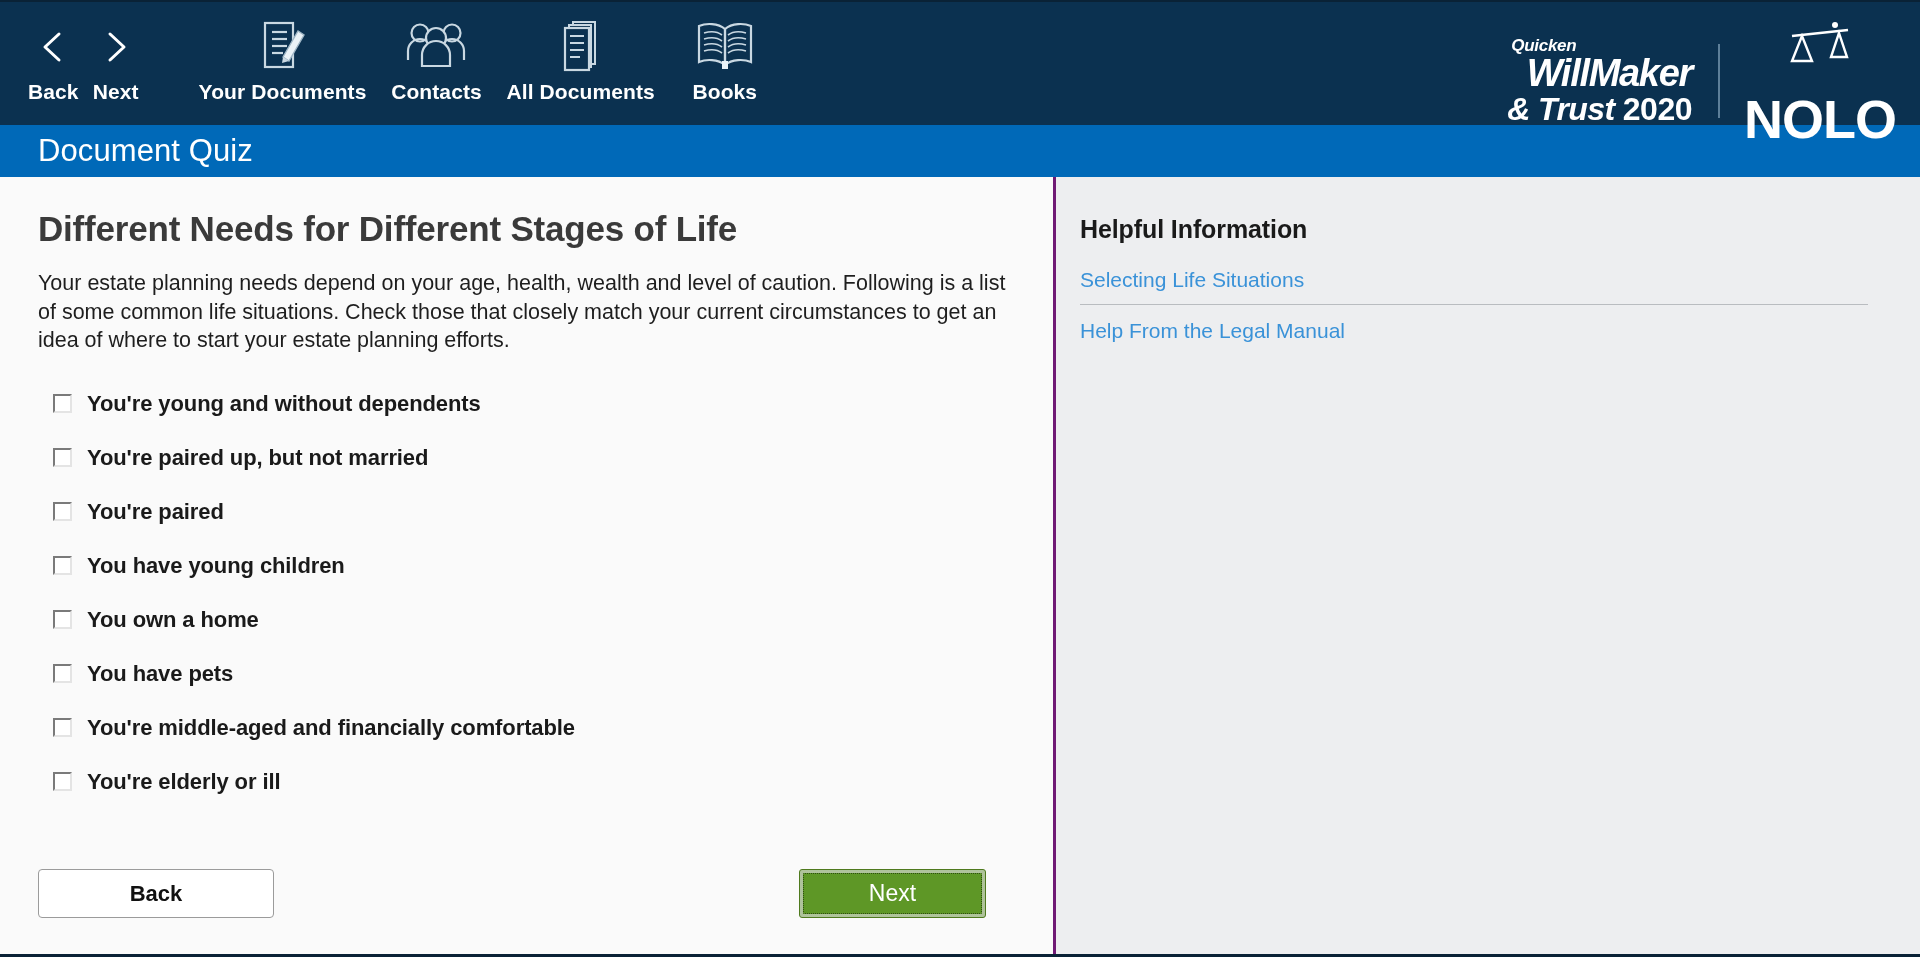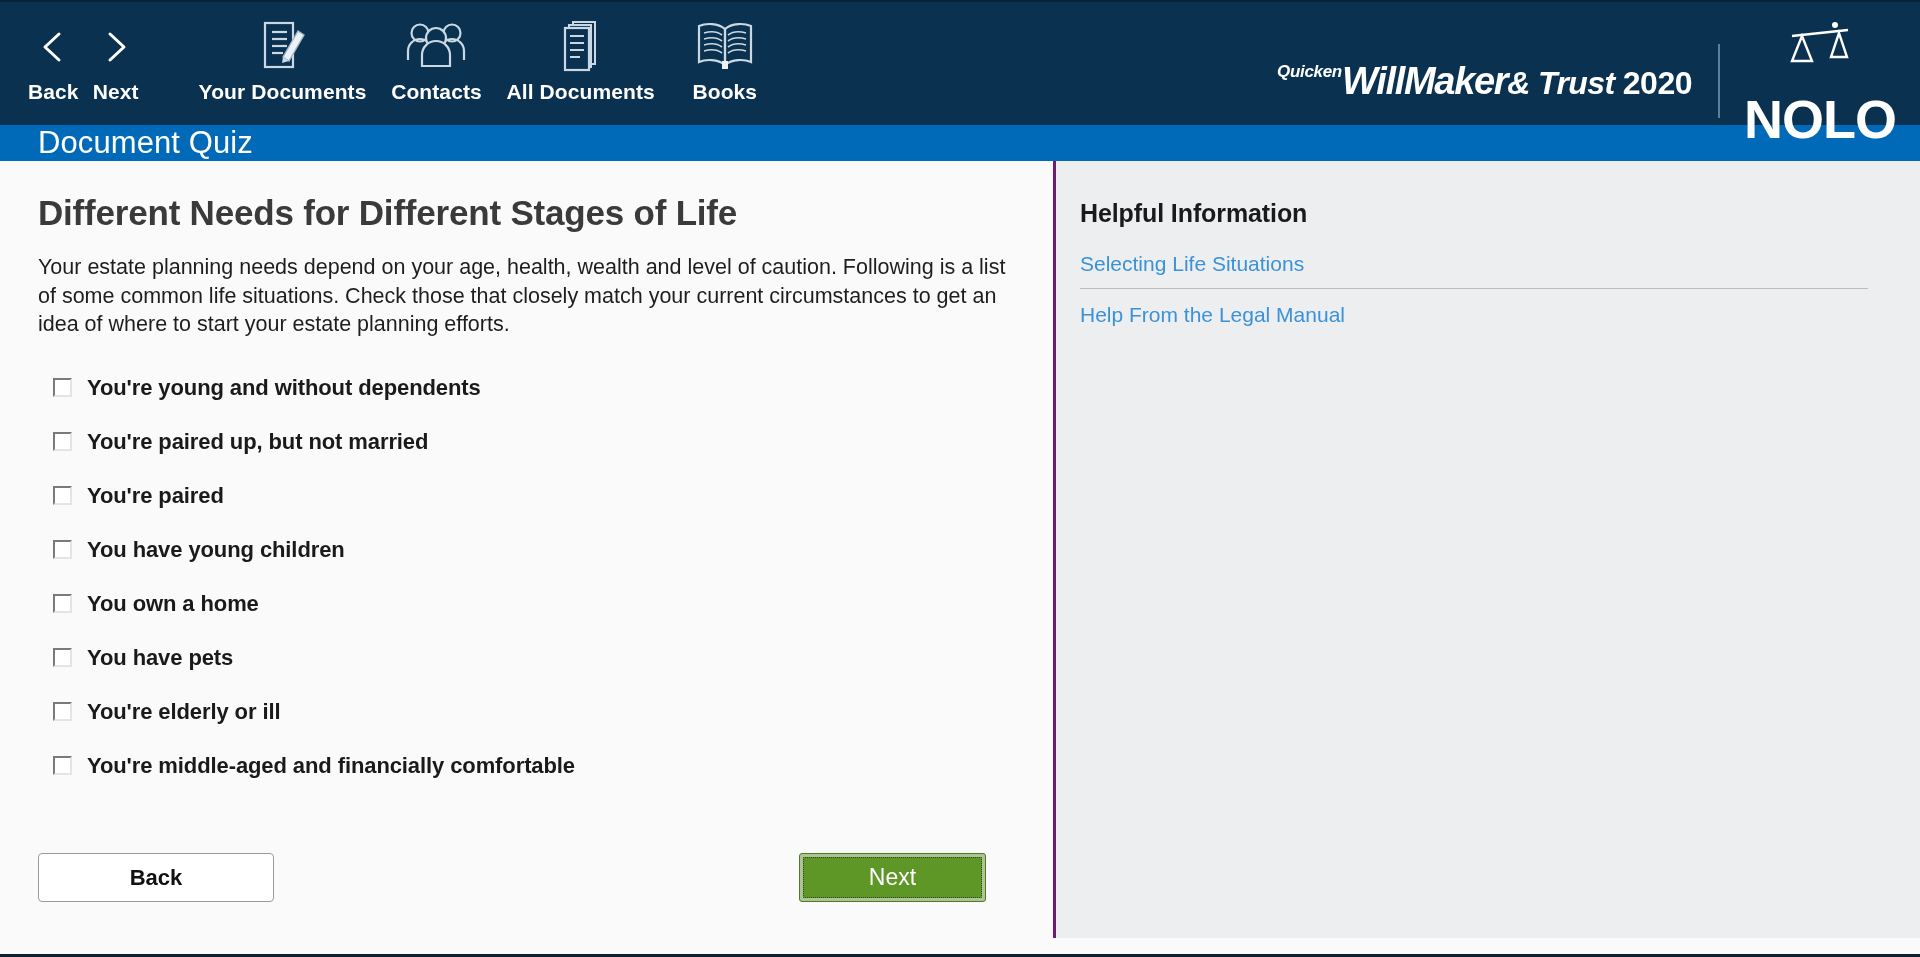--- a/index.html
+++ b/index.html
@@ -44,21 +44,21 @@
   .tb-item.nav .ico { height: 62px; }
   .tb-gap { width: 42px; }
   .tb-wide { min-width: 120px; }
 
   
   .brand {
     position: absolute; right: 24px; top: 14px;
     display: flex; align-items: center; gap: 0px;
   }
   .brand-wm {
-    display: flex; flex-direction: row; align-items: flex-end;
+    display: flex; flex-direction: column; align-items: flex-end;
     padding-right: 26px; color: #fff; line-height: 1;
   }
   .wm-quicken {
     font-size: 17px; font-style: italic; font-weight: bold;
     letter-spacing: -.3px; align-self: flex-start; margin-left: 4px; margin-bottom: 1px;
   }
   .wm-main {
     font-size: 38px; font-style: italic; font-weight: bold;
     letter-spacing: -1.3px; line-height: .95; text-align: center;
   }
@@ -69,21 +69,21 @@
   .wm-sub .yr { font-style: normal; letter-spacing: -.5px; }
   .brand-div { width: 2px; height: 74px; background: #5d7f99; margin: 0 24px 0 0; }
   .brand-nolo { display: flex; align-items: center; gap: 14px; flex-direction: column; }
   .nolo-text {
     color: #fff; font-size: 54px; font-weight: bold; letter-spacing: -1px;
     line-height: 1;
   }
 
   
   .titlebar {
-    height: 36px;
+    height: 52px;
     background: #0069B8;
     display: flex; align-items: center;
     padding-left: 38px;
   }
   .titlebar .t {
     color: #fff; font-size: 31px; font-weight: 400; letter-spacing: .1px;
   }
 
   
   .body-wrap {
@@ -318,25 +318,25 @@
       <label class="chk-row">
         <span class="chk-box"></span>
         <span class="chk-lab">You own a home</span>
       </label>
       <label class="chk-row">
         <span class="chk-box"></span>
         <span class="chk-lab">You have pets</span>
       </label>
       <label class="chk-row">
         <span class="chk-box"></span>
+        <span class="chk-lab">You're middle-aged and financially comfortable</span>
+      </label>
+      <label class="chk-row">
+        <span class="chk-box"></span>
         <span class="chk-lab">You're elderly or ill</span>
-      </label>
-      <label class="chk-row">
-        <span class="chk-box"></span>
-        <span class="chk-lab">You're middle-aged and financially comfortable</span>
       </label>
     </div>
 
     <div class="btn-row">
       <button class="btn-back">Back</button>
       <span class="btn-next-wrap">
         <button class="btn-next">Next</button>
       </span>
     </div>
   </div>

